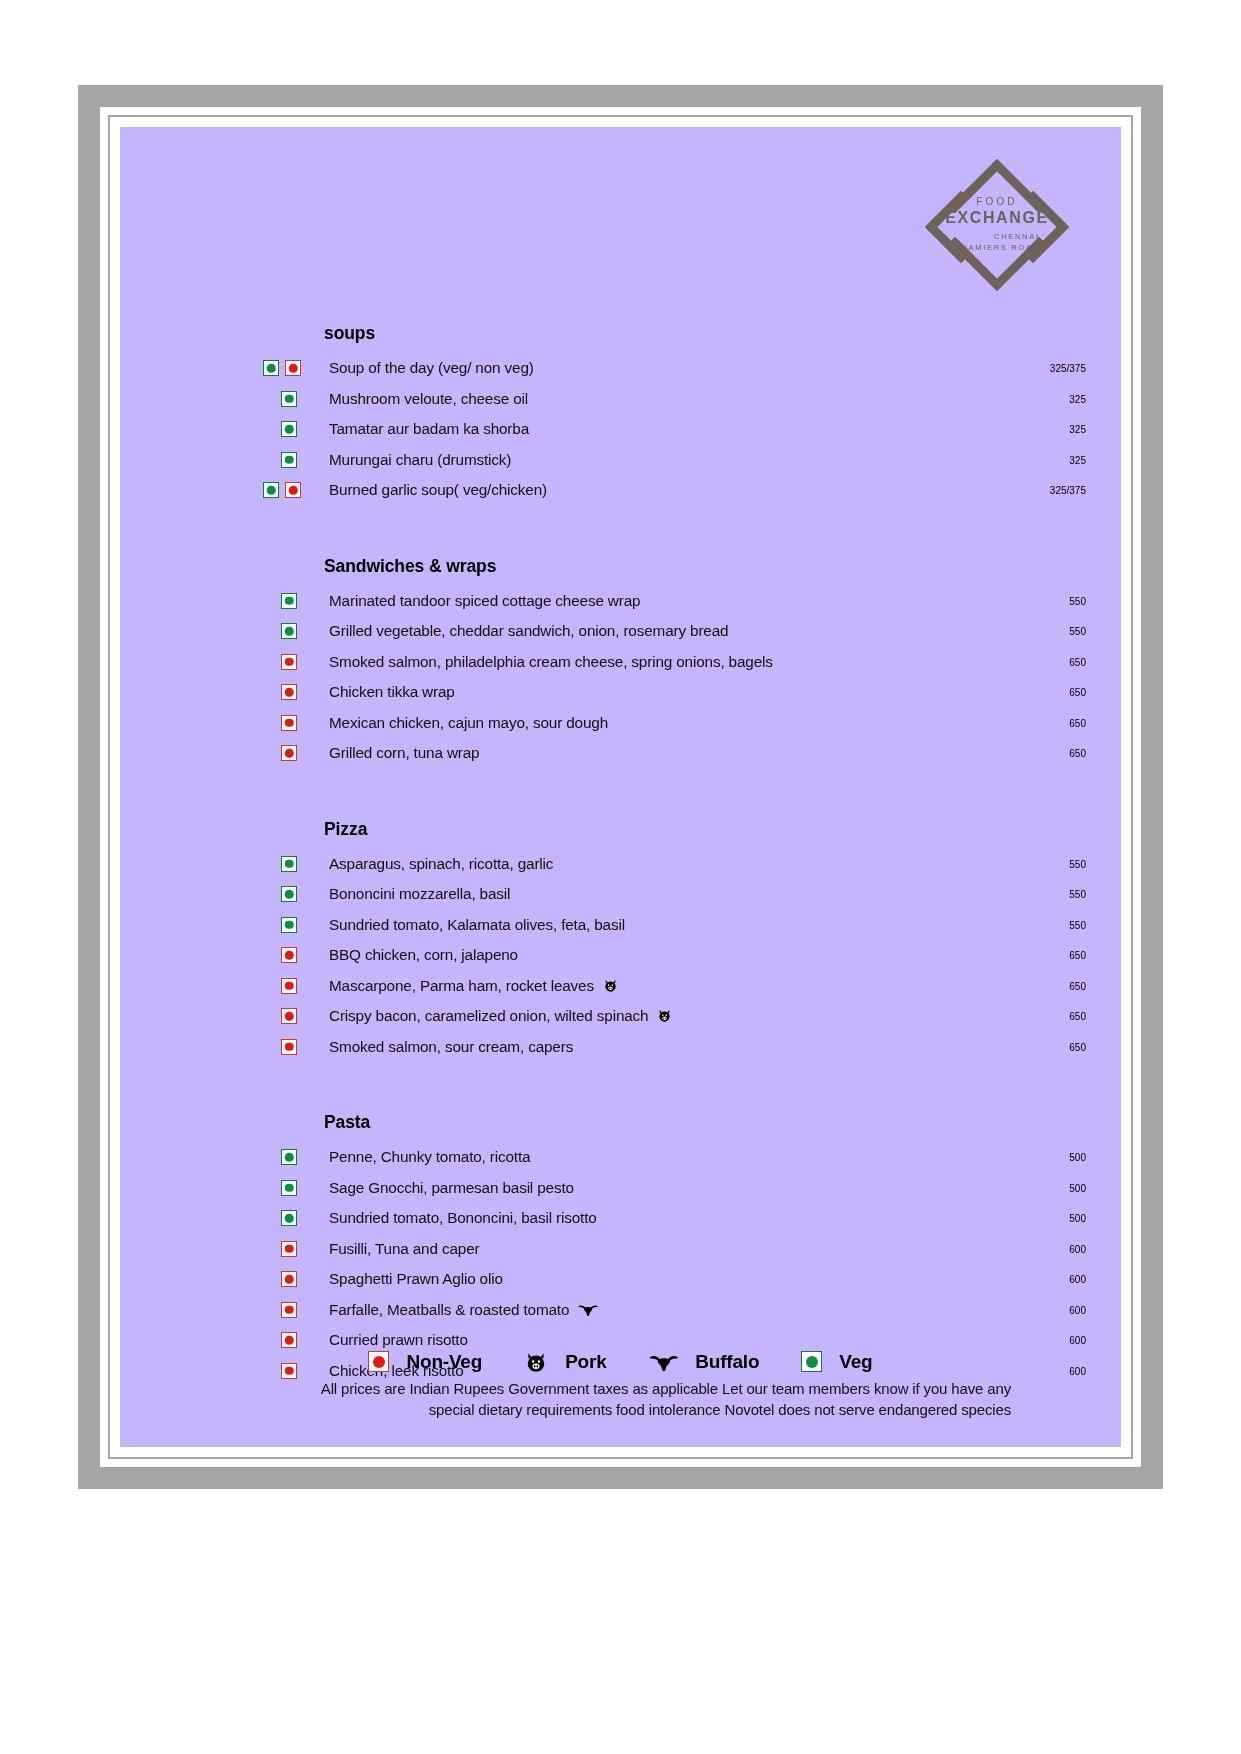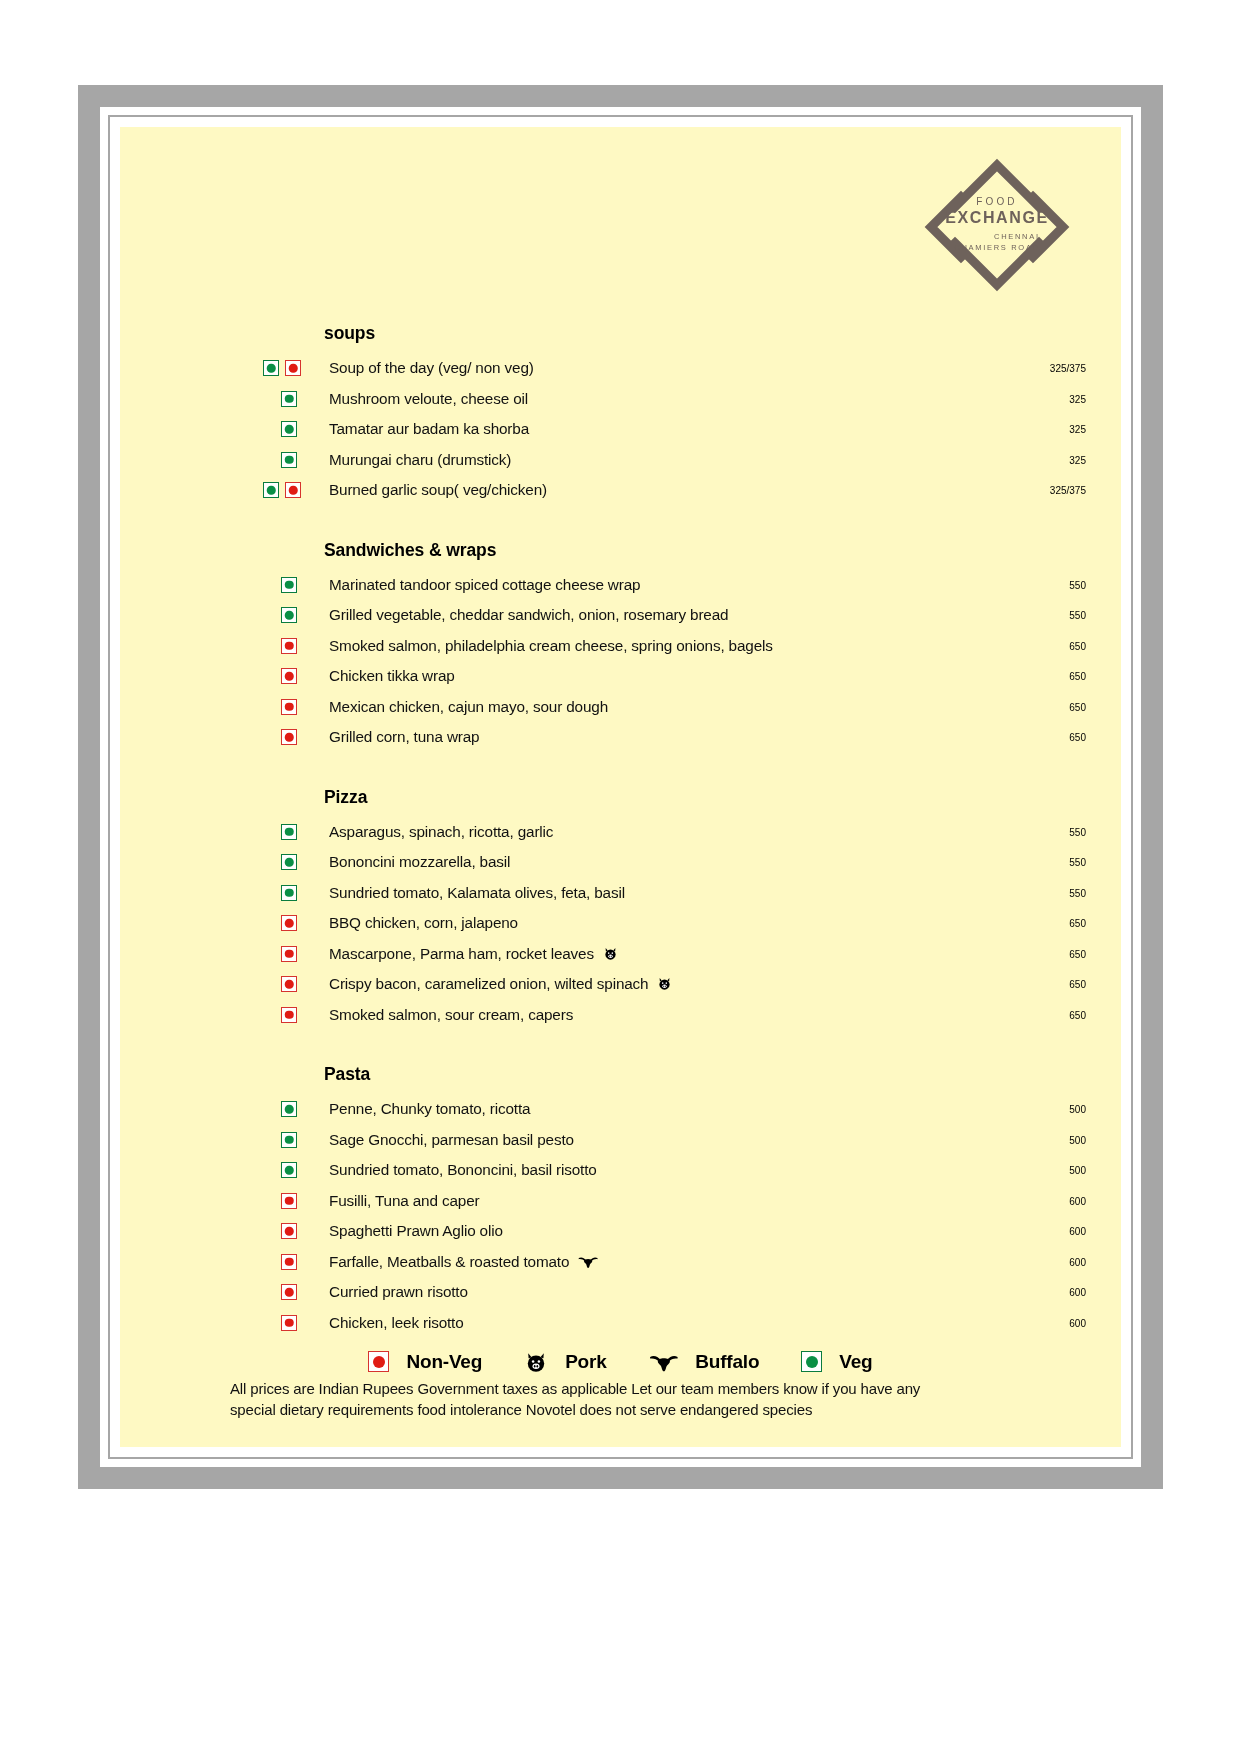--- a/index.html
+++ b/index.html
@@ -21,21 +21,21 @@
   .frame-inner-white{
     position:absolute;left:22px;top:22px;right:22px;bottom:22px;
     background:#ffffff;
   }
   .frame-line{
     position:absolute;left:8px;top:8px;right:8px;bottom:8px;
     border:2px solid #a6a6a6;
   }
   .sheet{
     position:absolute;left:10px;top:10px;right:10px;bottom:10px;
-    background:#fef9c3;overflow:hidden;
+    background:#c4b5fd;overflow:hidden;
   }
 
   
   .logo{
     position:absolute;right:38px;top:12px;width:172px;height:172px;
   }
   .logo svg{display:block;}
   .logo-text{
     position:absolute;left:0;top:0;width:172px;height:172px;
     display:flex;flex-direction:column;align-items:center;justify-content:center;
@@ -54,21 +54,21 @@
 
   
   .menu{
     position:absolute;left:0;top:196px;width:100%;
   }
   .section{margin-bottom:0;}
   .section-title{
     font-size:17.5px;font-weight:700;color:#000;
     margin-left:204px;margin-bottom:9px;letter-spacing:-0.1px;
   }
-  .section + .section{margin-top:34px;}
+  .section + .section{margin-top:50px;}
   .row{
     position:relative;height:30.5px;display:flex;align-items:center;
   }
   .marks{
     position:absolute;left:143px;top:50%;transform:translateY(-50%);
     width:52px;height:16px;display:flex;align-items:center;
   }
   .marks.single{justify-content:center;}
   .marks.dual{justify-content:flex-start;gap:6px;}
   .mark{
@@ -117,21 +117,21 @@
   .legend-mark.veg{border:1.7px solid #0a7c3e;}
   .legend-mark.nonveg{border:1.7px solid #d6332e;}
   .legend-mark::after{
     content:"";position:absolute;left:50%;top:50%;
     width:12px;height:12px;border-radius:50%;transform:translate(-50%,-50%);
   }
   .legend-mark.veg::after{background:#0a8f45;}
   .legend-mark.nonveg::after{background:#e01b14;}
 
   .disclaimer{
-    text-align:left;font-size:15px;color:#111;line-height:1.45;
+    text-align:right;font-size:15px;color:#111;line-height:1.45;
     padding:0 110px;letter-spacing:-0.15px;
   }
   .disclaimer div{white-space:nowrap;}
 </style>
 </head>
 <body>
 
 <div class="page">
   <div class="frame-outer">
     <div class="frame-inner-white">

